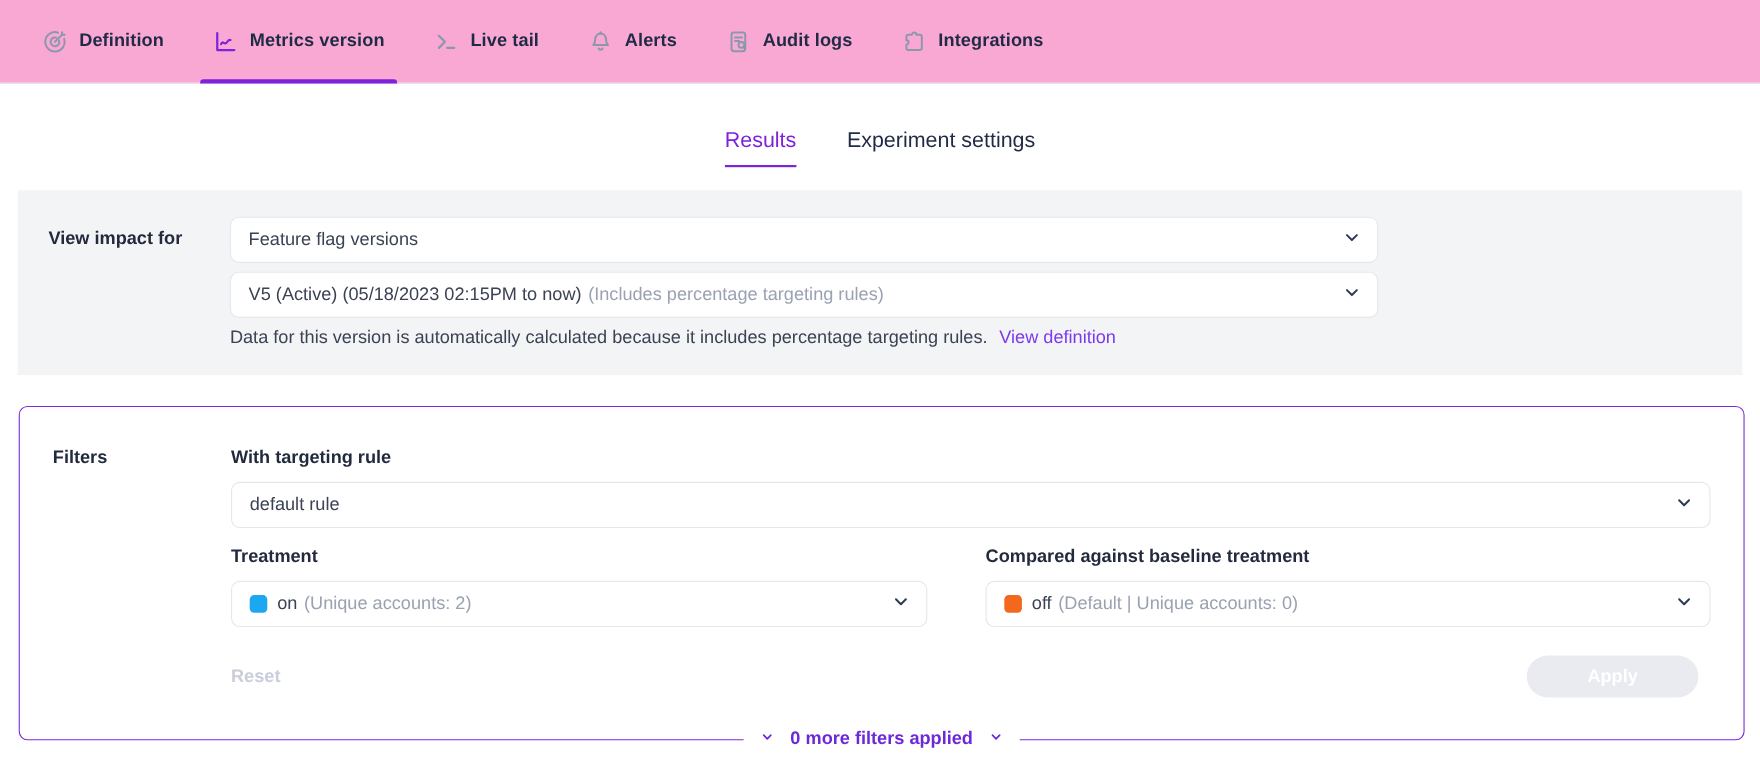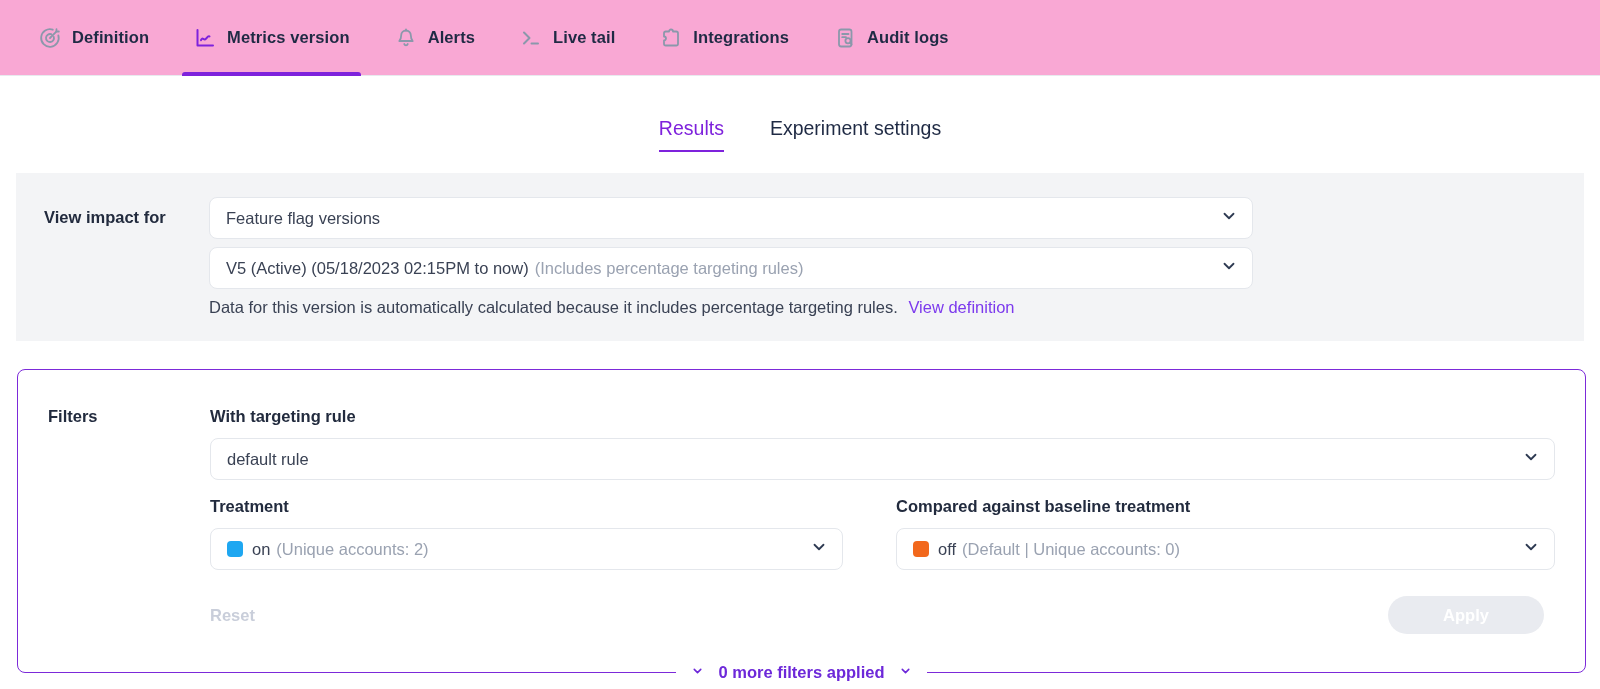--- a/index.html
+++ b/index.html
@@ -80,58 +80,58 @@
       <svg width="24" height="24" viewBox="0 0 24 24" fill="none" stroke="#7E22DC" stroke-width="2" stroke-linecap="round" stroke-linejoin="round">
         <path d="M4.5 4 V19.5 H20"></path>
         <path d="M8 14.2 C9.3 10.8 10.2 13.8 12 13.4 C13.8 13 14.2 9.6 16.5 10.4"></path>
       </svg>
     </span>
     <span class="nav-label">Metrics version</span>
   </div>
 
   <div class="nav-item">
     <span class="nav-icon">
+      <svg width="24" height="24" viewBox="0 0 24 24" fill="none" stroke="#8B98AB" stroke-width="2" stroke-linecap="round" stroke-linejoin="round">
+        <path d="M5 6.5 L10.5 12 L5 17.5"></path>
+        <path d="M12.5 17.5 H19"></path>
+      </svg>
+    </span>
+    <span class="nav-label">Live tail</span>
+  </div>
+
+  <div class="nav-item">
+    <span class="nav-icon">
       <svg width="24" height="24" viewBox="0 0 24 24" fill="none" stroke="#8B98AB" stroke-width="1.8" stroke-linecap="round" stroke-linejoin="round">
         <path d="M12 4.5 a4.8 4.8 0 0 1 4.8 4.8 c0 3 .8 4.4 1.9 5.7 H5.3 c1.1-1.3 1.9-2.7 1.9-5.7 A4.8 4.8 0 0 1 12 4.5 z"></path>
         <path d="M12 4.5 V3.4"></path>
         <path d="M10.2 18 a1.9 1.9 0 0 0 3.6 0"></path>
       </svg>
     </span>
     <span class="nav-label">Alerts</span>
-  </div>
-
-  <div class="nav-item">
-    <span class="nav-icon">
-      <svg width="24" height="24" viewBox="0 0 24 24" fill="none" stroke="#8B98AB" stroke-width="2" stroke-linecap="round" stroke-linejoin="round">
-        <path d="M5 6.5 L10.5 12 L5 17.5"></path>
-        <path d="M12.5 17.5 H19"></path>
-      </svg>
-    </span>
-    <span class="nav-label">Live tail</span>
-  </div>
-
-  <div class="nav-item">
-    <span class="nav-icon">
-      <svg width="24" height="24" viewBox="0 0 24 24" fill="none" stroke="#8B98AB" stroke-width="1.8" stroke-linecap="round" stroke-linejoin="round">
-        <path d="M10 5.5 a2 2 0 1 1 4 0 H17.2 a1.8 1.8 0 0 1 1.8 1.8 V17.7 a1.8 1.8 0 0 1 -1.8 1.8 H6.8 a1.8 1.8 0 0 1 -1.8 -1.8 V14.5 a2 2 0 1 0 0 -4 V7.3 a1.8 1.8 0 0 1 1.8 -1.8 H10 z"></path>
-      </svg>
-    </span>
-    <span class="nav-label">Integrations</span>
   </div>
 
   <div class="nav-item">
     <span class="nav-icon">
       <svg width="24" height="24" viewBox="0 0 24 24" fill="none" stroke="#8B98AB" stroke-width="1.8" stroke-linecap="round" stroke-linejoin="round">
         <rect x="6" y="3.5" width="12.5" height="17" rx="2.2"></rect>
         <path d="M9.2 8 H15.5 M9.2 11.2 H13"></path>
         <circle cx="15" cy="14.8" r="2.6"></circle>
         <path d="M16.9 16.7 L18.5 18.3"></path>
       </svg>
     </span>
     <span class="nav-label">Audit logs</span>
+  </div>
+
+  <div class="nav-item">
+    <span class="nav-icon">
+      <svg width="24" height="24" viewBox="0 0 24 24" fill="none" stroke="#8B98AB" stroke-width="1.8" stroke-linecap="round" stroke-linejoin="round">
+        <path d="M10 5.5 a2 2 0 1 1 4 0 H17.2 a1.8 1.8 0 0 1 1.8 1.8 V17.7 a1.8 1.8 0 0 1 -1.8 1.8 H6.8 a1.8 1.8 0 0 1 -1.8 -1.8 V14.5 a2 2 0 1 0 0 -4 V7.3 a1.8 1.8 0 0 1 1.8 -1.8 H10 z"></path>
+      </svg>
+    </span>
+    <span class="nav-label">Integrations</span>
   </div>
 </nav>
 
 <div class="subtabs">
   <div class="subtab active">Results</div>
   <div class="subtab">Experiment settings</div>
 </div>
 
 <section class="impact-section">
   <div class="impact-label">View impact for</div>

